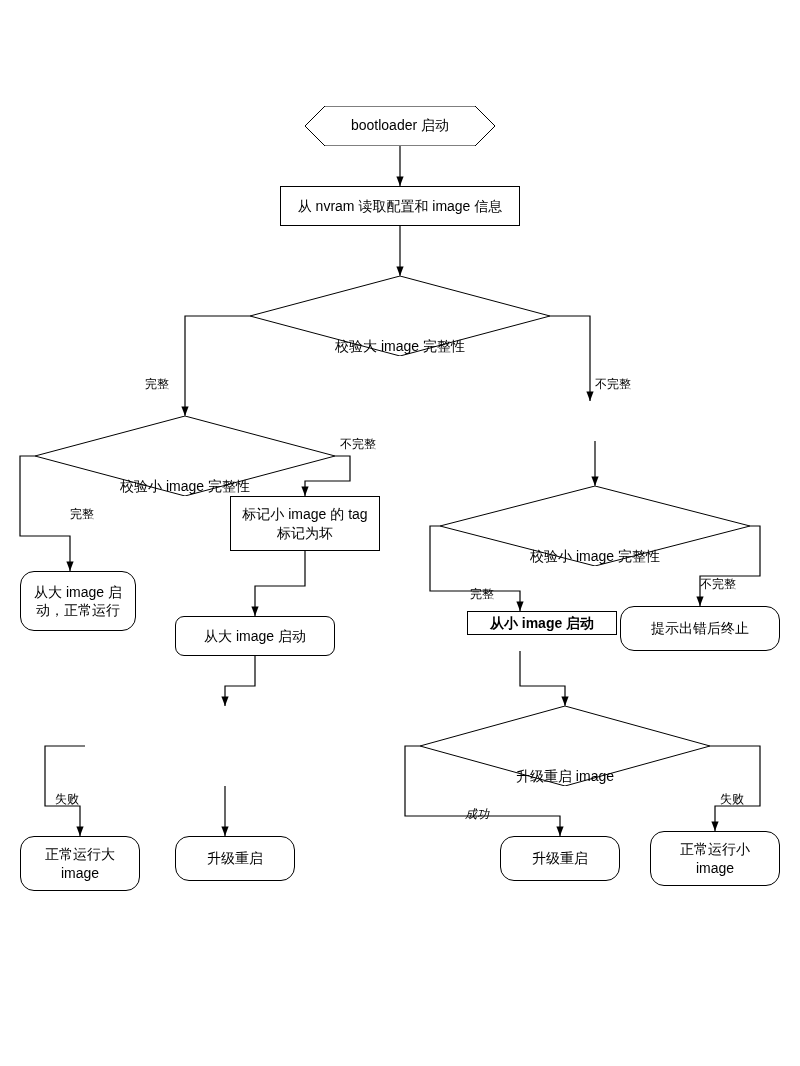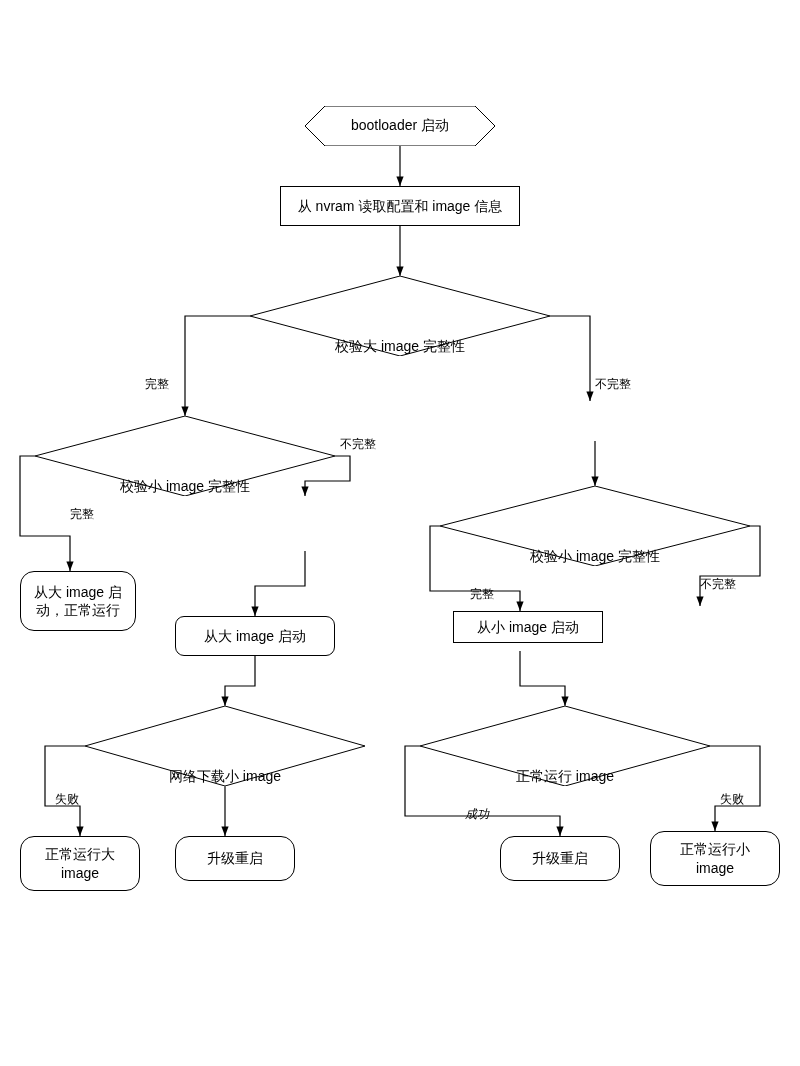--- a/index.html
+++ b/index.html
@@ -115,45 +115,43 @@
     </svg>
     <div class="dlabel">
         <span>校验小 image 完整性</span>
       </div>
   </div>
 
   <div class="box terminator" style="left:20px; top:535px; width:116px; height:60px;">
     <span>从大 image 启动，正常运行</span>
   </div>
 
+  <div class="box" style="left:230px; top:460px; width:150px; height:55px;">
+    <span>标记小 image 的 tag 标记为坏</span>
+  </div>
 
   <div class="box" style="left:175px; top:580px; width:160px; height:40px;border-radius:9px;">
     <span>从大 image 启动</span>
   </div>
 
-  <div class="box" style="left:453px; top:575px; width:150px; height:32px;">
+  <div class="box" style="left:467px; top:575px; width:150px; height:24px;font-weight:bold;">
     <span>从小 image 启动</span>
   </div>
 
-
-  <div class="diamond" style="left:85px; top:670px; width:280px; height:80px;">
-    <svg width="280" height="80" viewBox="0 0 280 80">
-      <polygon points="140,0 280,40 140,80 0,40" fill="#fff" stroke="#000" stroke-width="1"></polygon>
-    </svg>
-    <div class="dlabel">
-        <span>网络下载小 image</span>
-      </div>
-  </div>
+  <div class="box terminator" style="left:620px; top:570px; width:160px; height:45px;">
+    <span>提示出错后终止</span>
+  </div>
+
 
   <div class="diamond" style="left:420px; top:670px; width:290px; height:80px;">
     <svg width="290" height="80" viewBox="0 0 290 80">
       <polygon points="145,0 290,40 145,80 0,40" fill="#fff" stroke="#000" stroke-width="1"></polygon>
     </svg>
     <div class="dlabel">
-        <span>正常运行 image</span>
+        <span>升级重启 image</span>
       </div>
   </div>
 
   <div class="box terminator" style="left:20px; top:800px; width:120px; height:55px;justify-content:flex-end;">
     <span>正常运行大 image</span>
   </div>
 
   <div class="box terminator" style="left:175px; top:800px; width:120px; height:45px;">
     <span>升级重启</span>
   </div>

